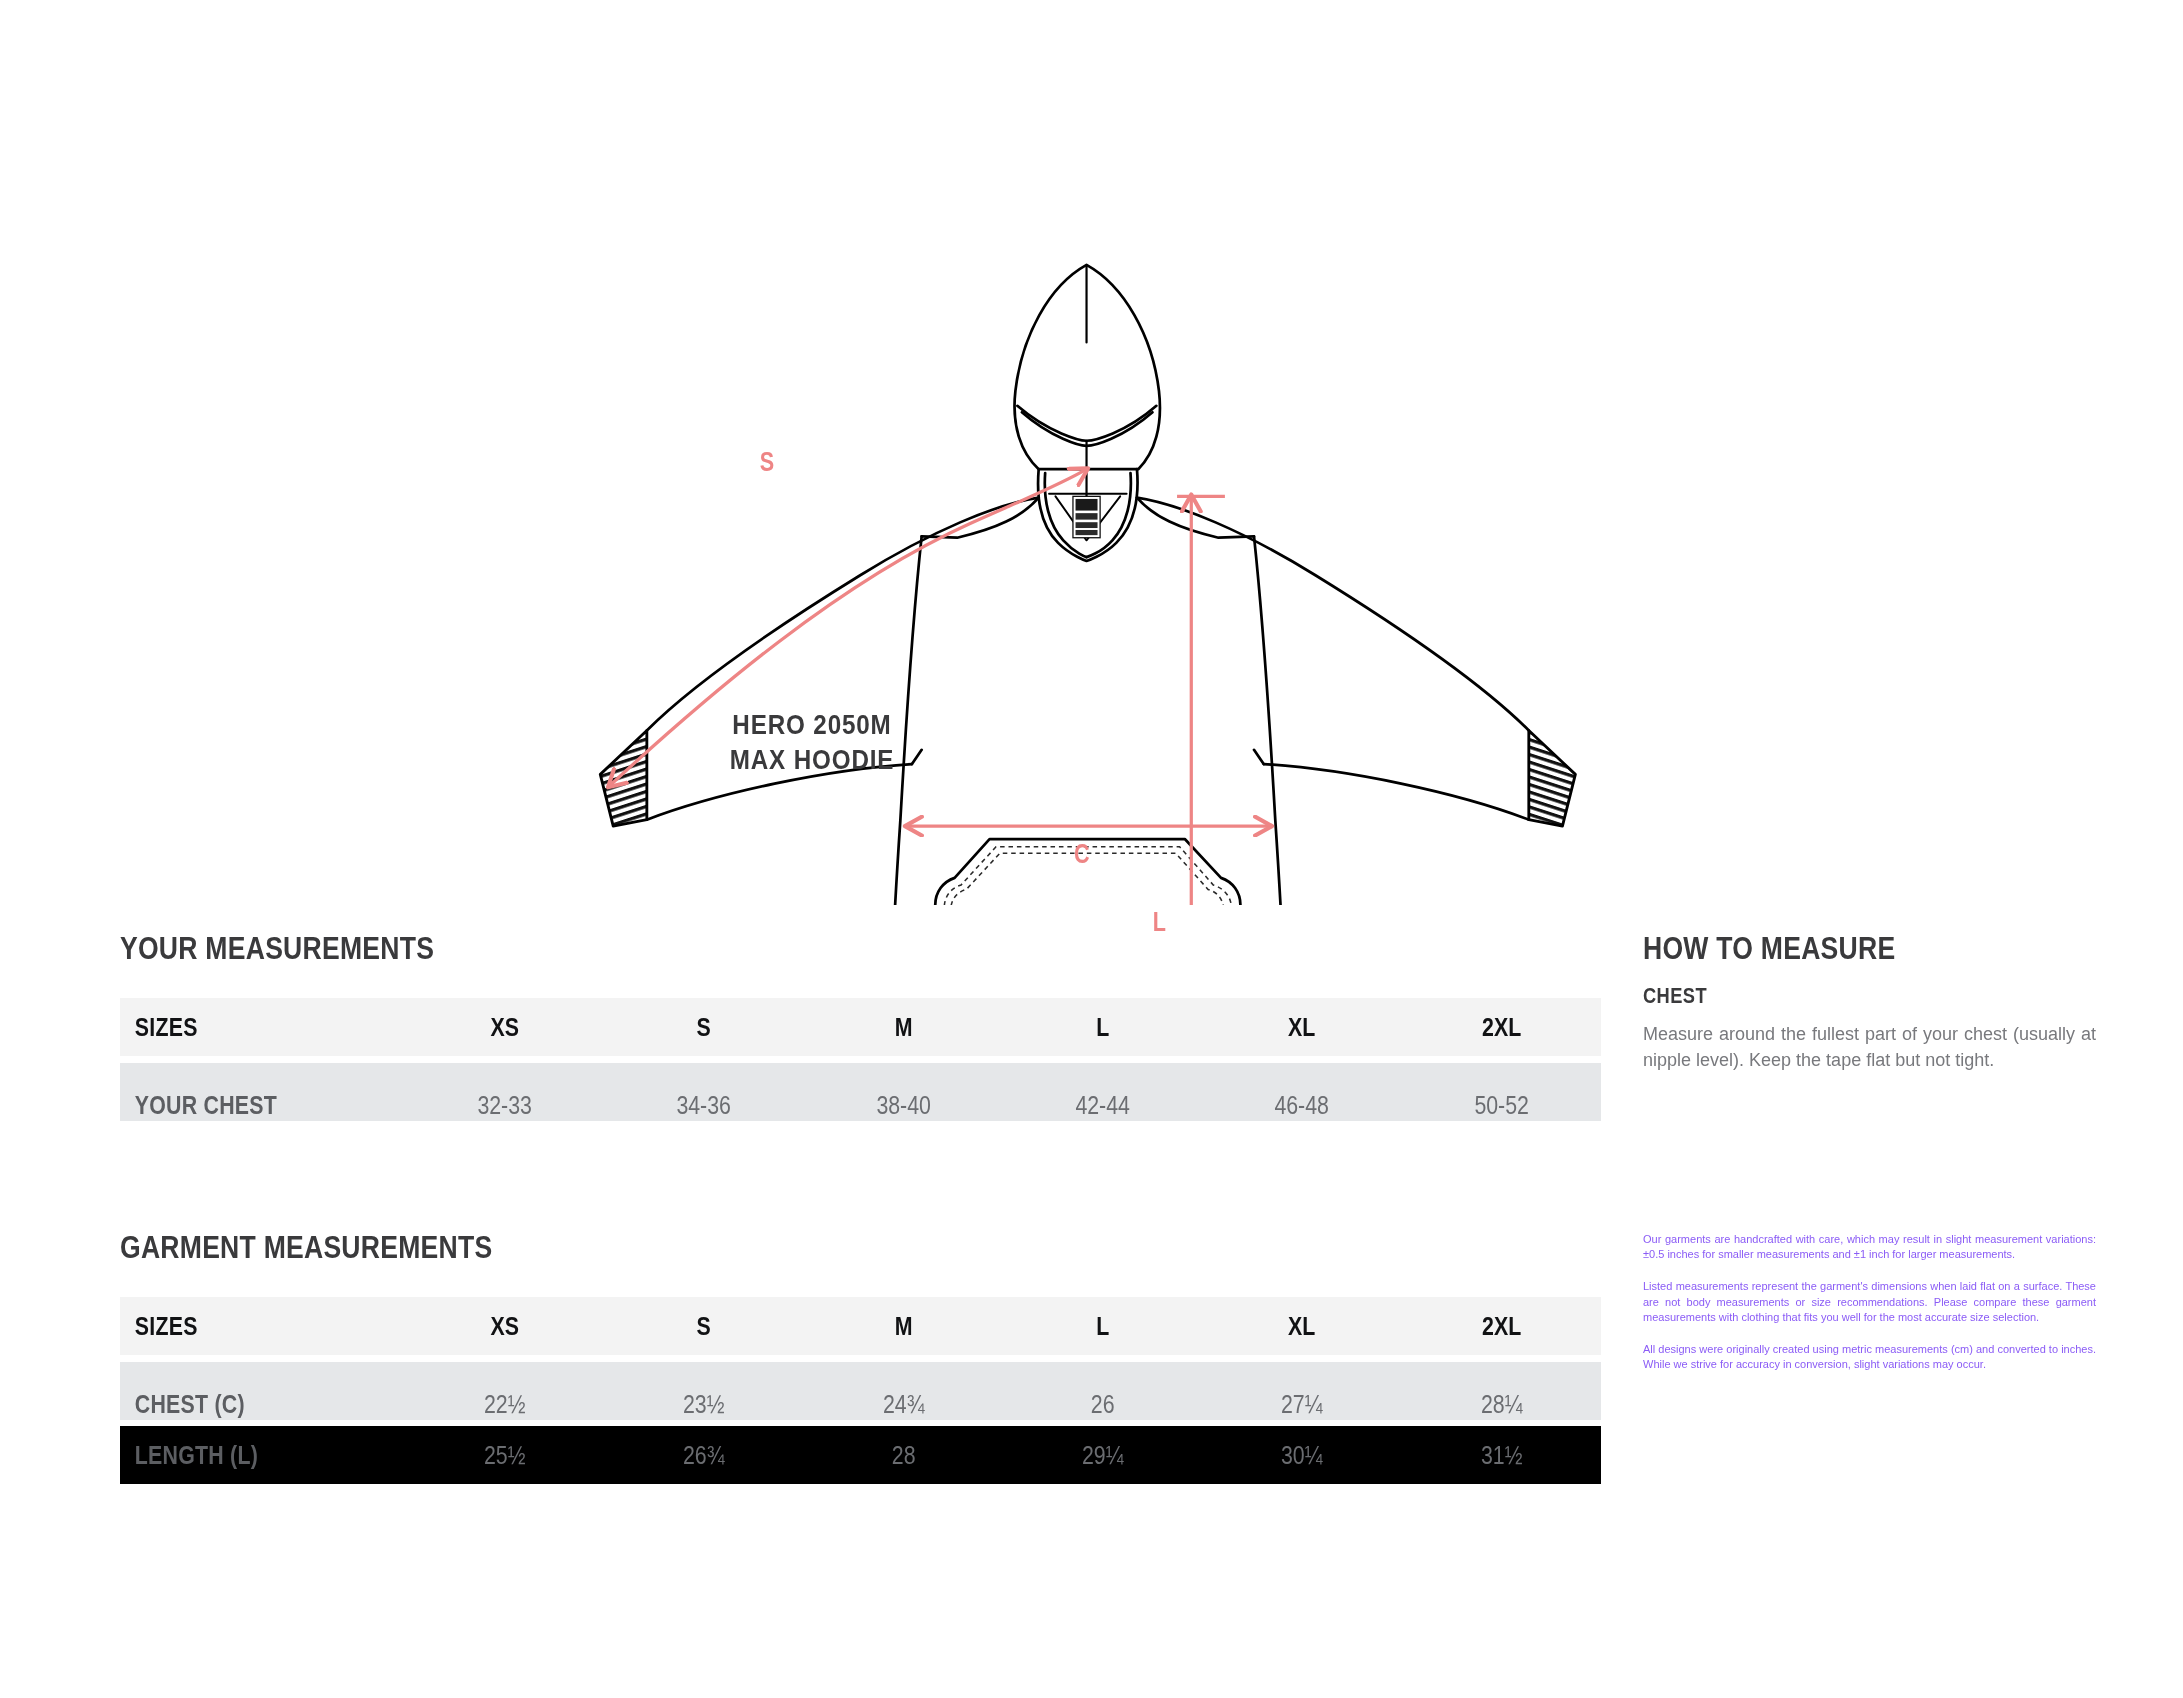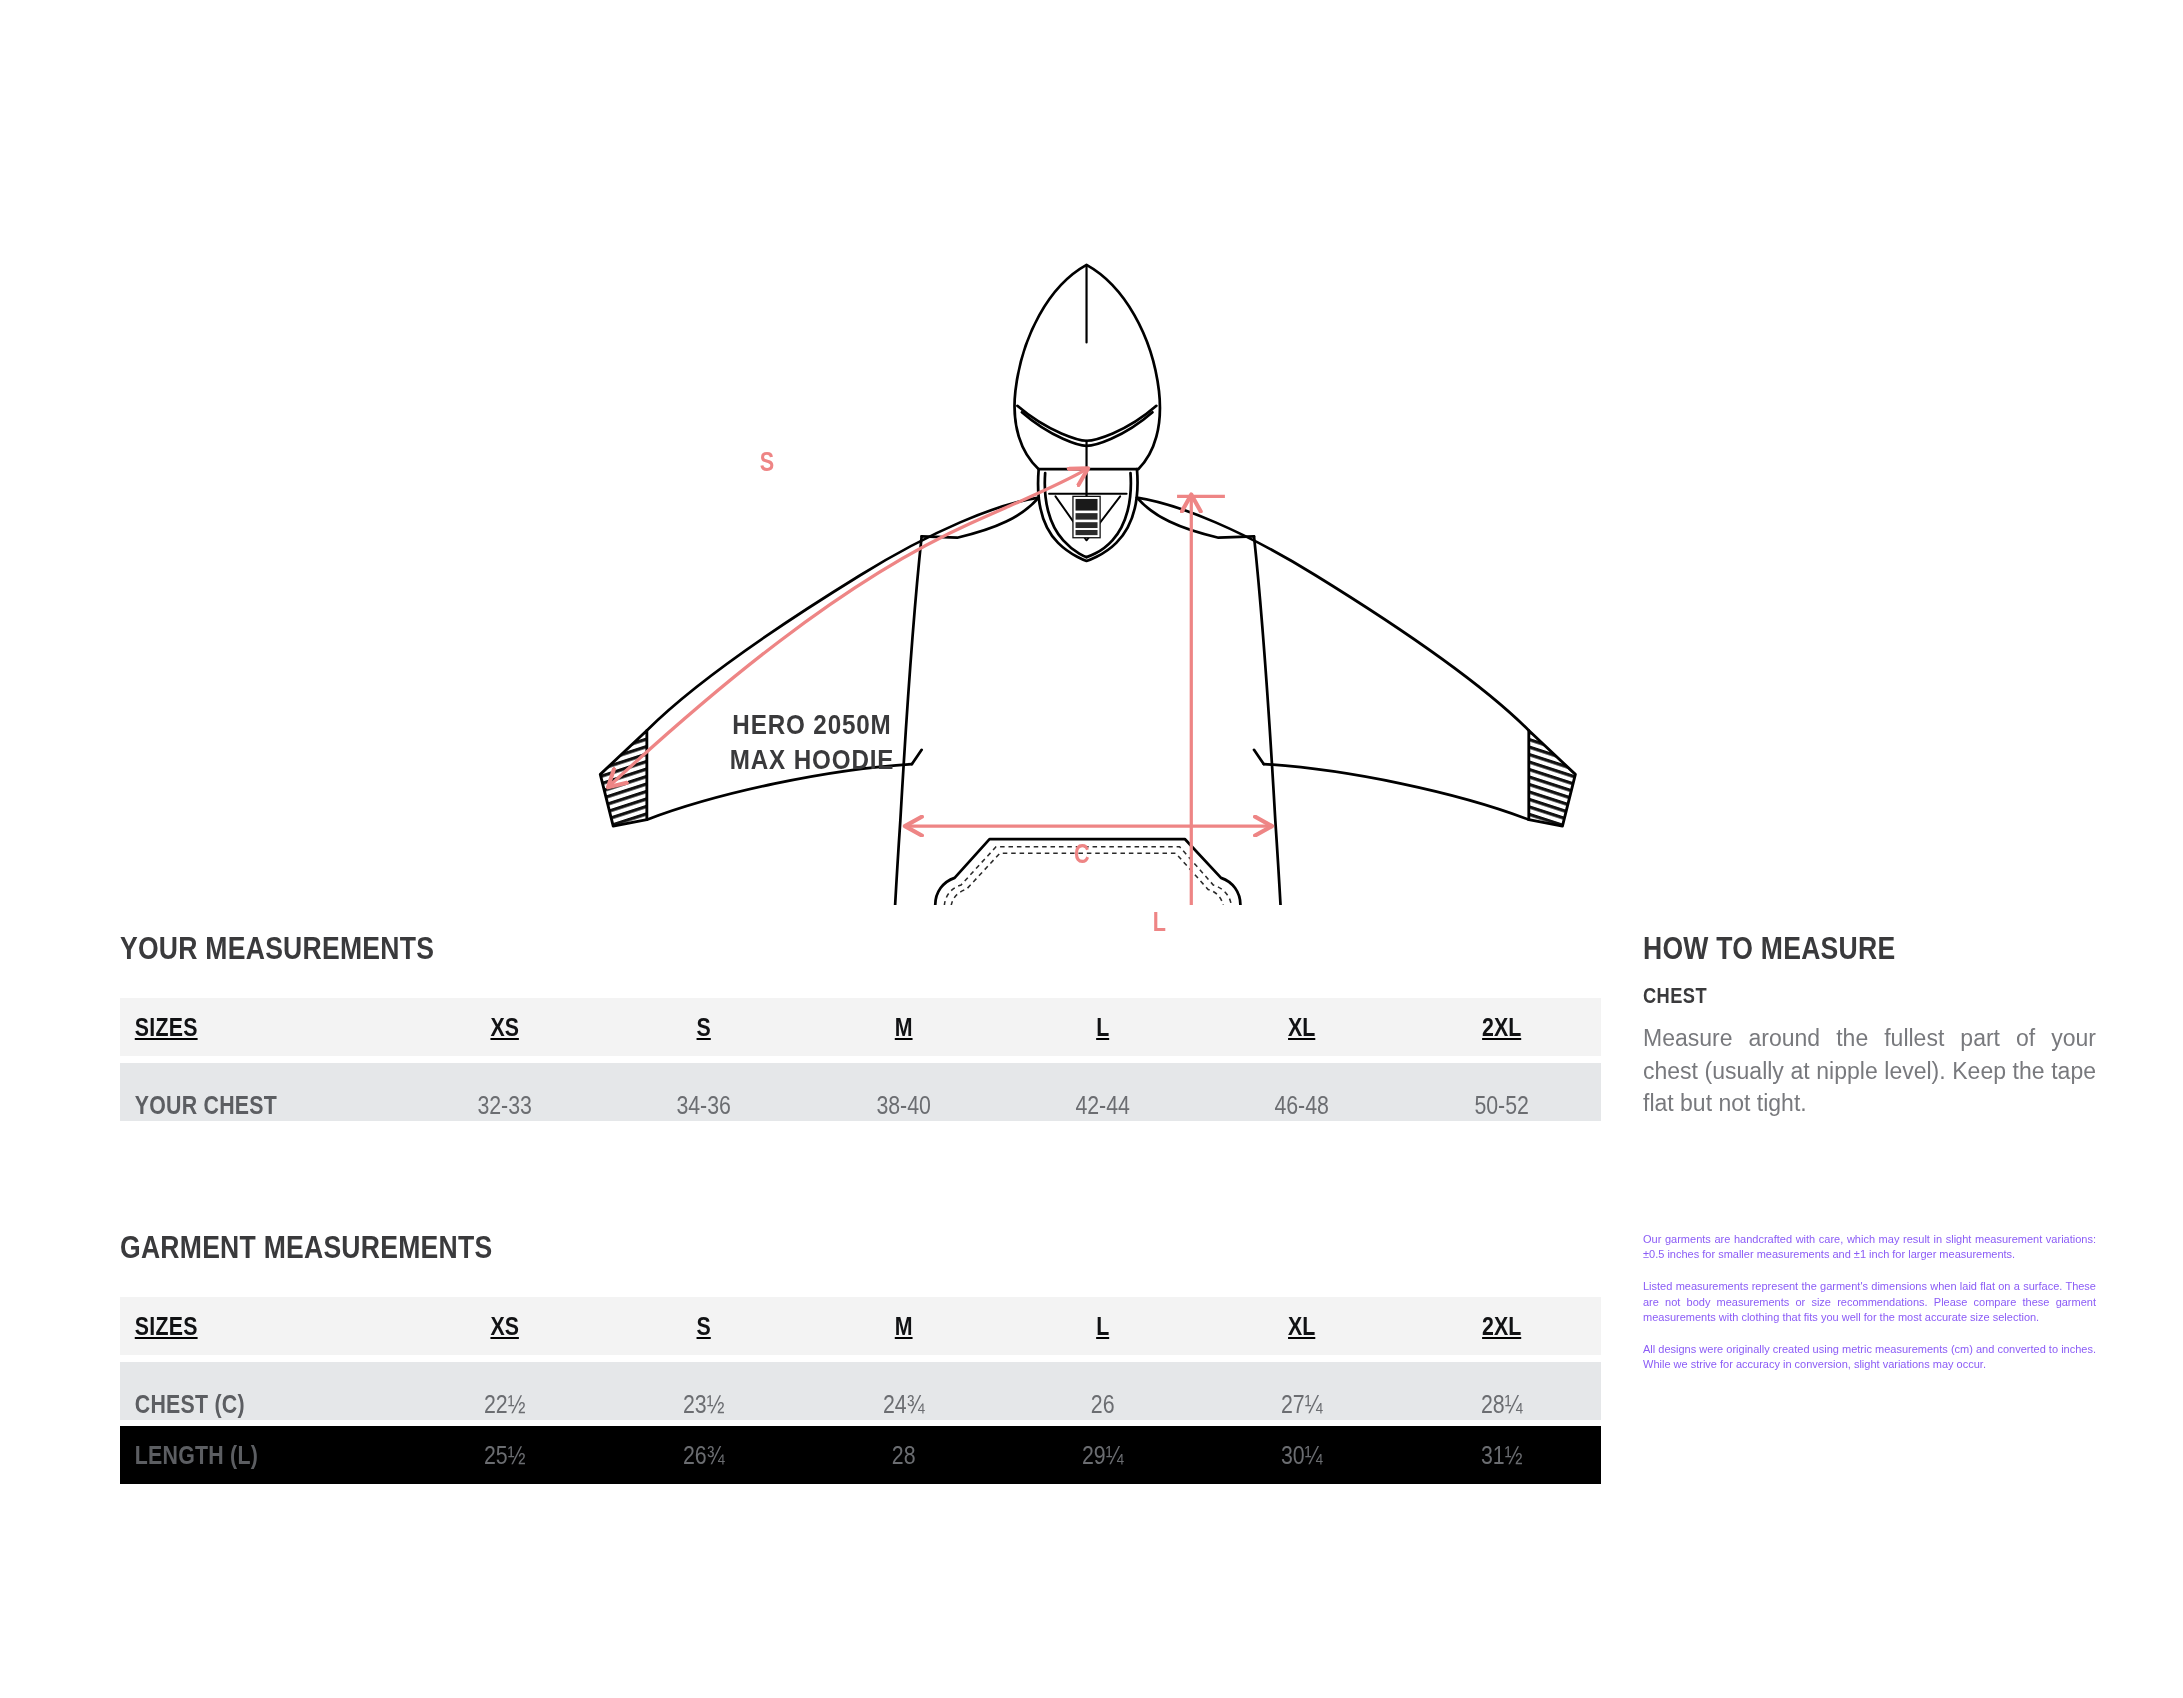--- a/index.html
+++ b/index.html
@@ -96,21 +96,21 @@
   }
   #tbl-your { top: 998px; }
   #tbl-garment { top: 1297px; }
 
   .trow {
     display: flex;
     align-items: center;
     height: 58px;
     margin-bottom: 6.5px;
   }
-  .trow.hdr   { background: #f3f3f3; text-decoration: underline; }
+  .trow.hdr   { background: #f3f3f3; }
   .trow.dark  { background: #e5e7e9; align-items: flex-end; }
   .trow.light { background: #000000; }
 
   .tcell {
     font-family: "Liberation Sans Narrow", "Liberation Sans", sans-serif;
     font-size: 26px;
     text-align: center;
     transform: scaleX(0.82);
   }
   .tcell.label {
@@ -140,21 +140,21 @@
     letter-spacing: 0.5px;
     transform: scaleX(0.83);
     transform-origin: left center;
   }
 
   .howto-body {
     position: absolute;
     left: 1643px;
     top: 1022px;
     width: 453px;
-    font-size: 23px;
+    font-size: 18px;
     line-height: 1.42;
     color: #78797d;
     text-align: justify;
   }
 
   .fineprint {
     position: absolute;
     left: 1643px;
     top: 1232px;
     width: 453px;

